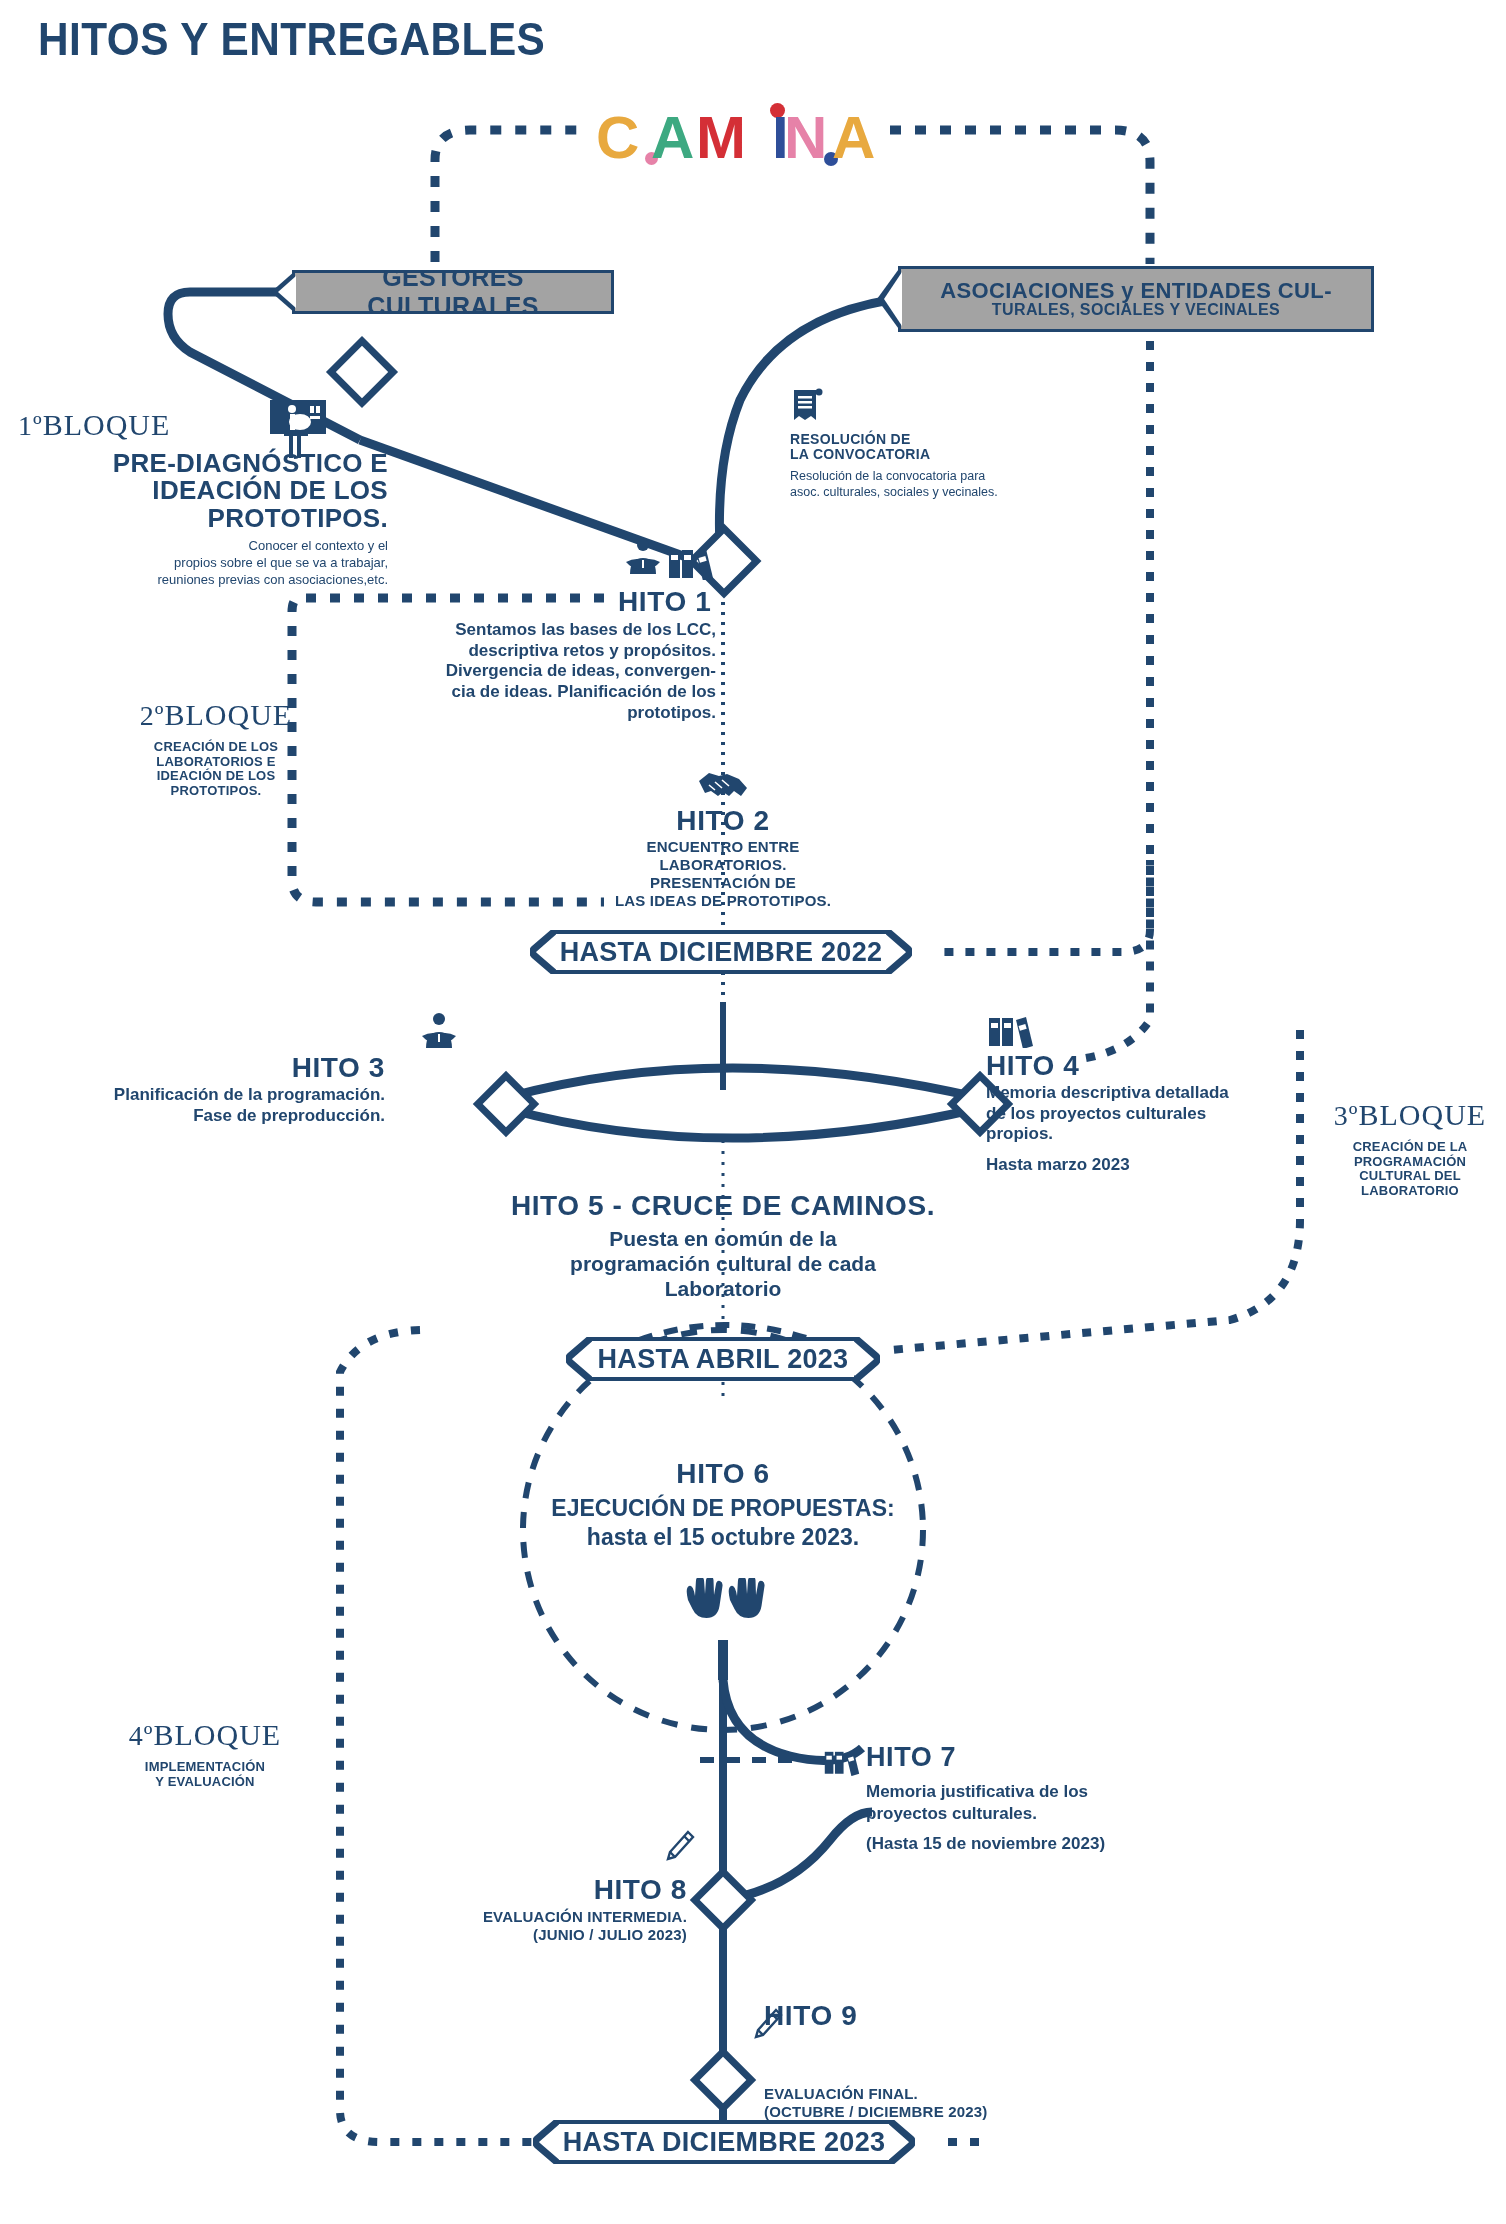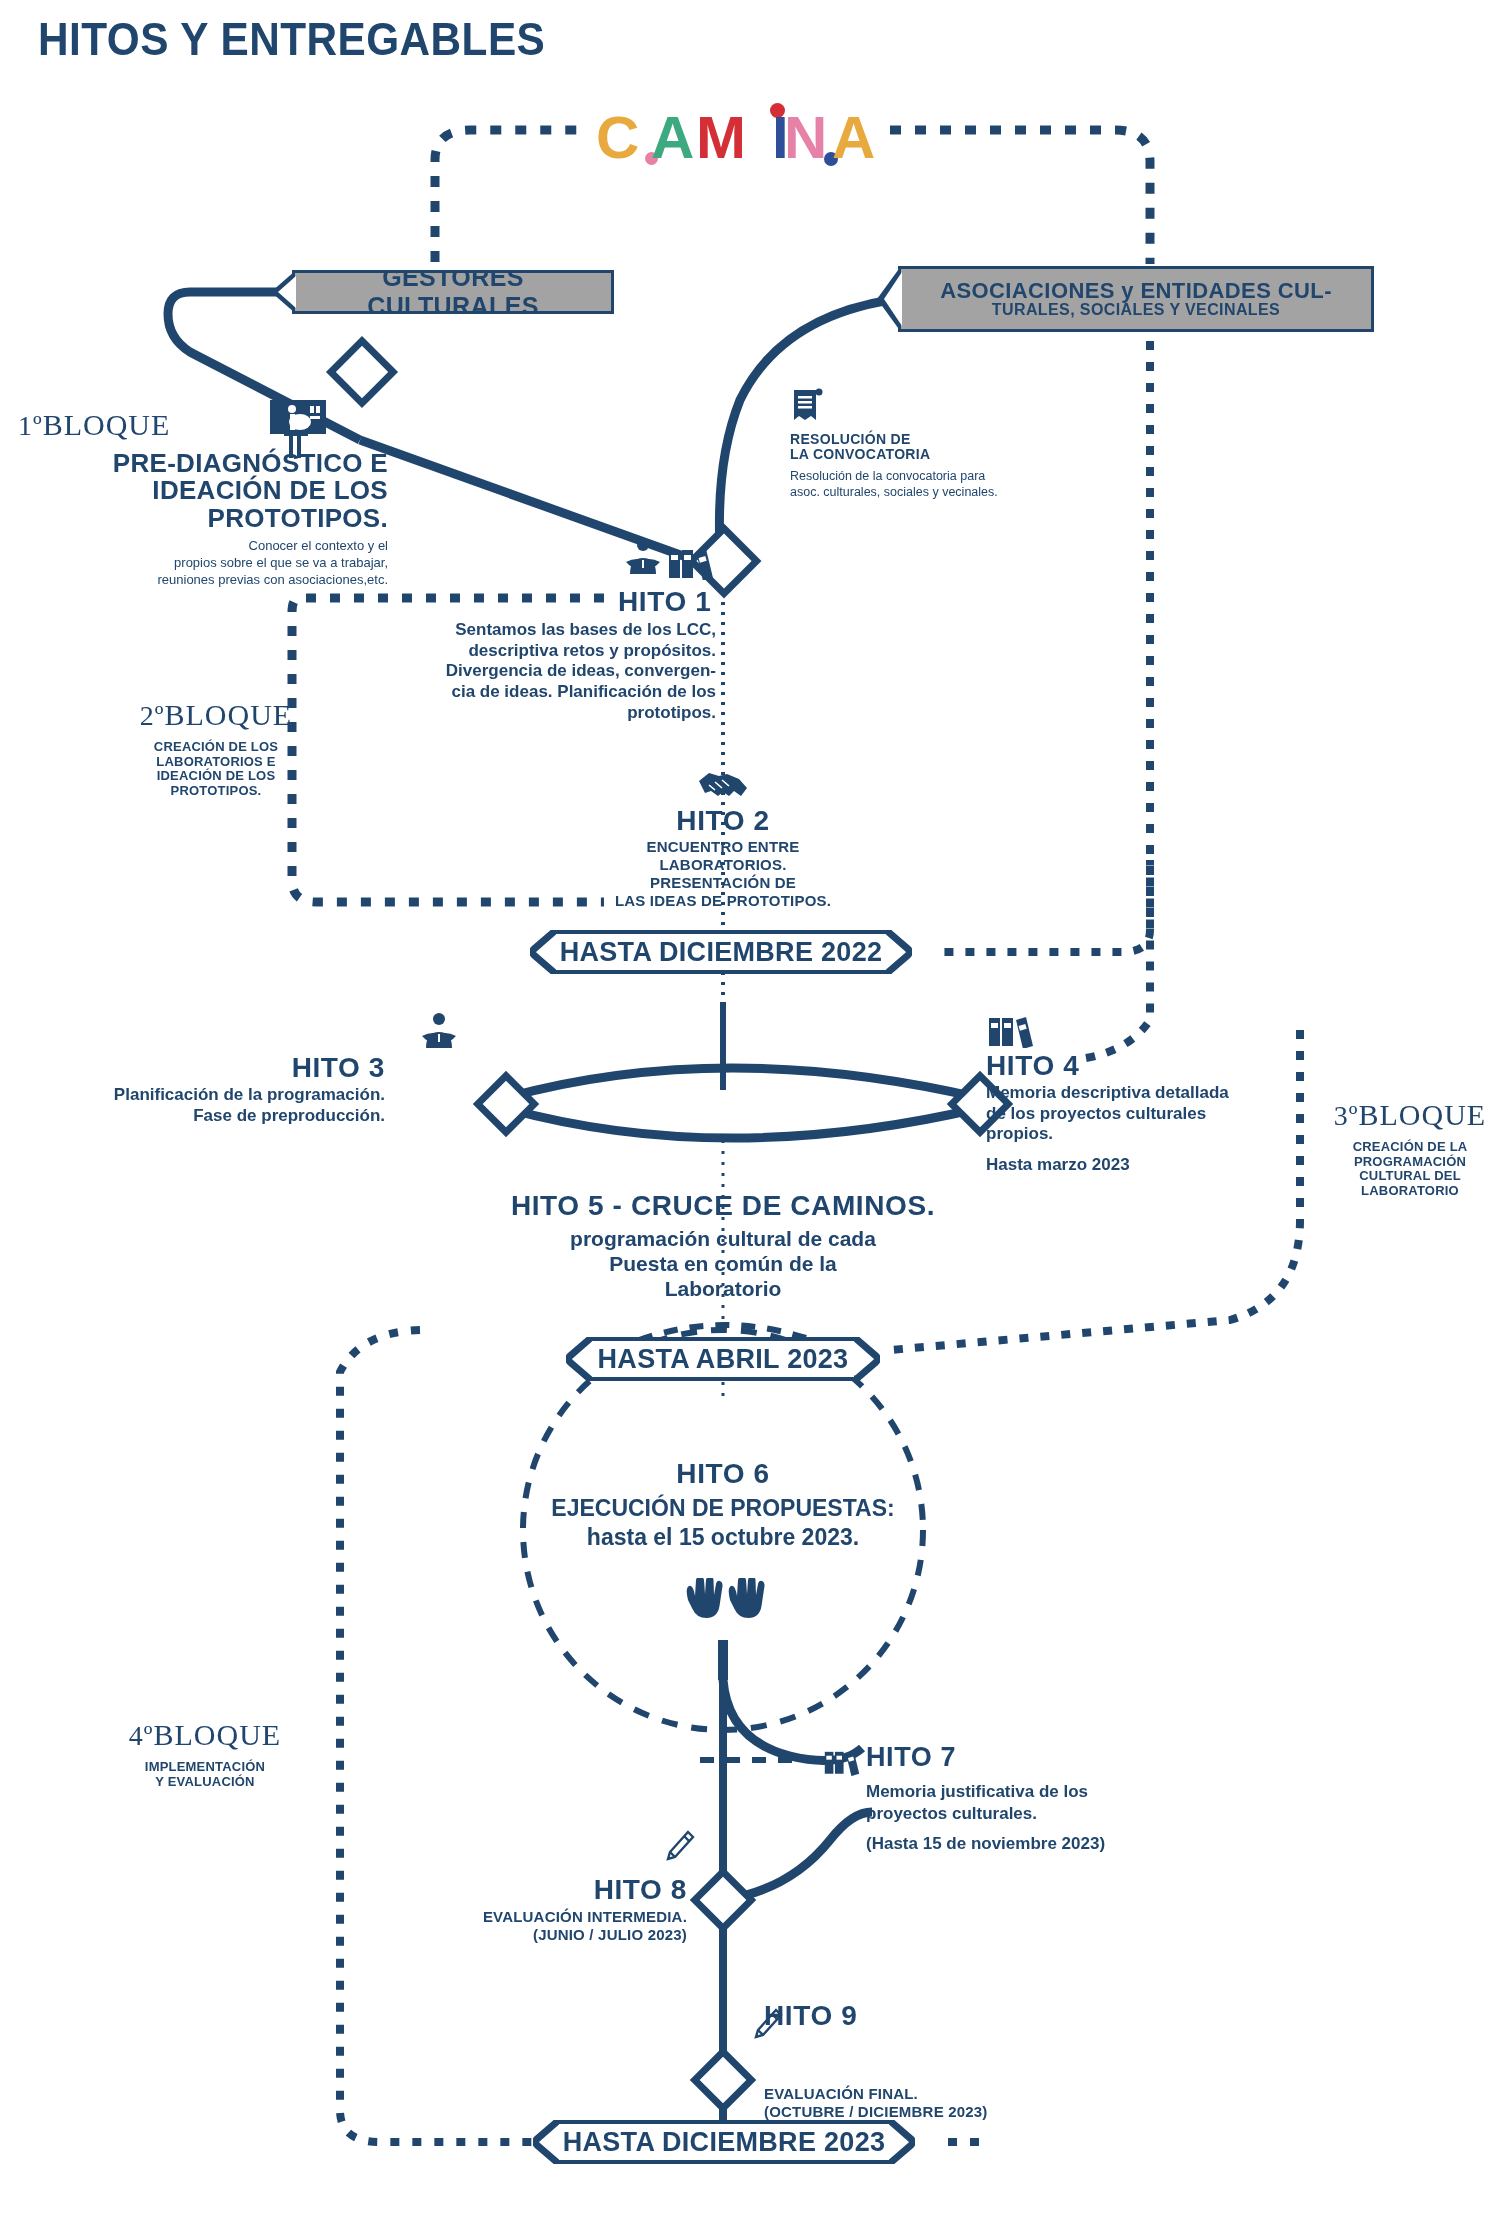--- a/index.html
+++ b/index.html
@@ -415,22 +415,22 @@
       <div>CREACIÓN DE LA</div>
       <div>PROGRAMACIÓN</div>
       <div>CULTURAL DEL</div>
       <div>LABORATORIO</div>
     </div>
   </div>
 
   <div class="abs" style="left:443px;top:1190px;width:560px;text-align:center;">
     <div class="hito-title ta-c">HITO 5 - CRUCE DE CAMINOS.</div>
     <div class="hito-body ta-c" style="margin-top:4px;font-size:21px;line-height:1.2;">
+      <div>Puesta en común de la</div>
       <div>programación cultural de cada</div>
-      <div>Puesta en común de la</div>
       <div>Laboratorio</div>
     </div>
   </div>
 
   <div class="date-banner" style="left:592px;top:1337px;width:262px;">
     <svg class="cap l" viewBox="0 0 26 44">
       <path d="M26 0 L4 19 a4 4 0 0 0 0 6 L26 44" fill="none" stroke="#21466e" stroke-width="7"></path>
     </svg>
     <svg class="cap r" viewBox="0 0 26 44">
       <path d="M0 0 L22 19 a4 4 0 0 1 0 6 L0 44" fill="none" stroke="#21466e" stroke-width="7"></path>

